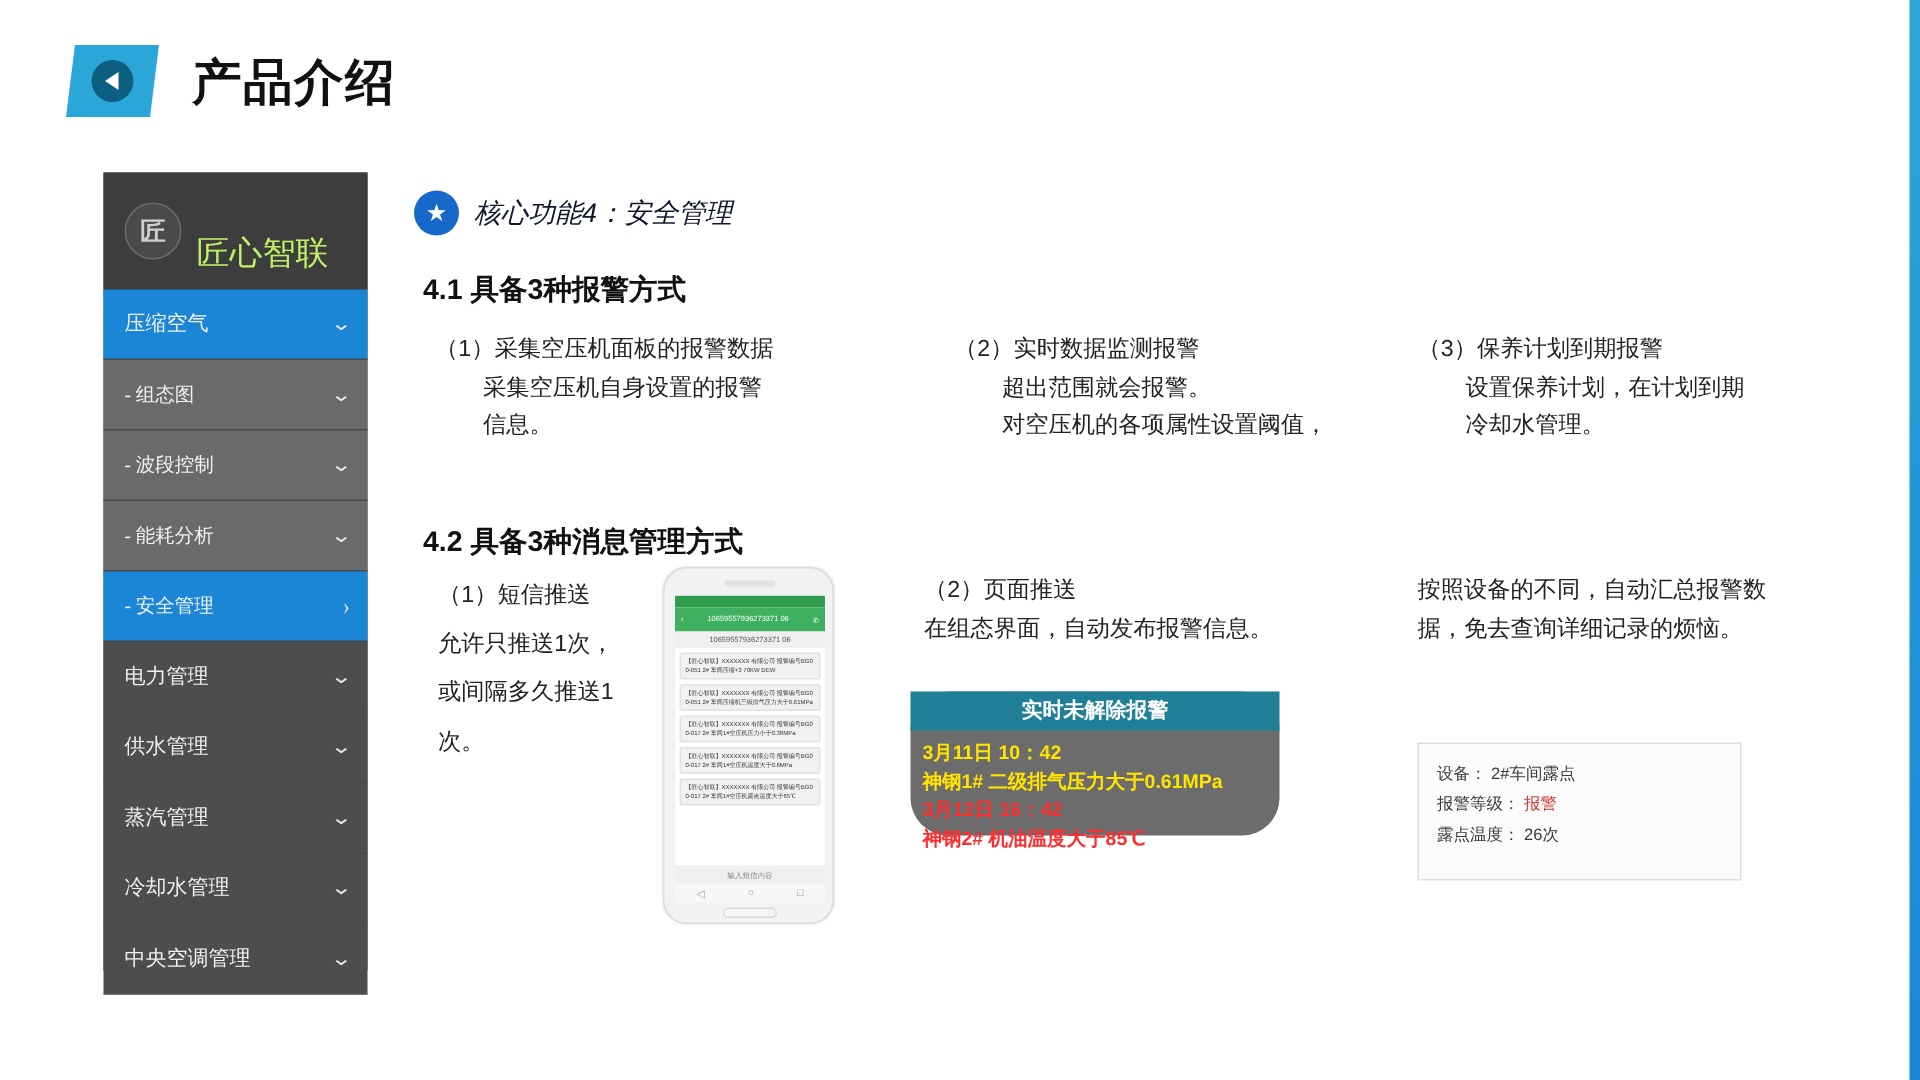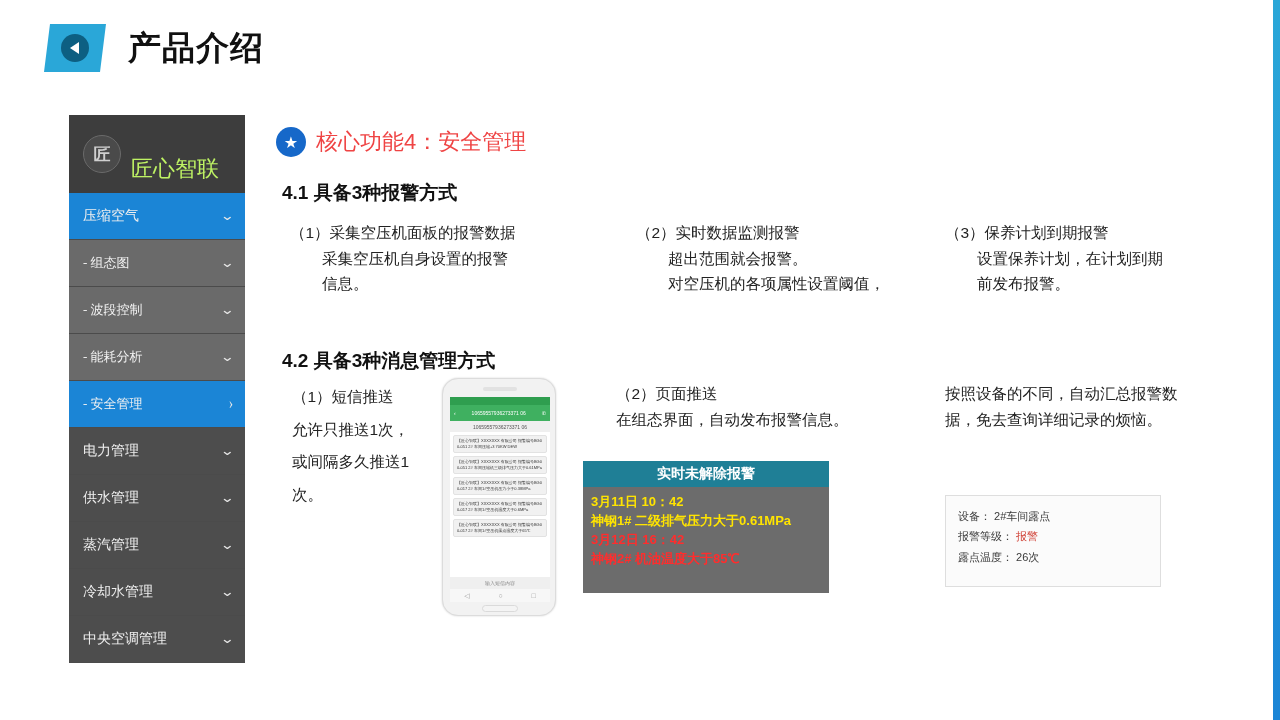--- a/index.html
+++ b/index.html
@@ -5,21 +5,21 @@
   * { box-sizing: border-box; margin: 0; padding: 0; }
   html, body {
     width: 1280px; height: 720px;
     background: #ffffff;
     font-family: "Liberation Sans", sans-serif;
     overflow: hidden;
   }
   .slide { position: relative; width: 1280px; height: 720px; background: #fff; }
 
   
-  .header { position: absolute; left: 0; top: 18px; height: 60px; display: flex; align-items: center; }
+  .header { position: absolute; left: 0; top: 18px; height: 60px; display: flex; align-items: flex-end; }
   .hdr-badge {
     position: relative; width: 62px; height: 48px; margin-left: 44px;
     background: #2aa7d8;
     clip-path: polygon(6px 0, 62px 0, 56px 48px, 0 48px);
     display: flex; align-items: center; justify-content: center;
   }
   .hdr-badge .circle {
     width: 28px; height: 28px; border-radius: 50%;
     background: #0d5f82; display: flex; align-items: center; justify-content: center;
   }
@@ -66,21 +66,21 @@
   .chev { color: #e8e8e8; font-size: 13px; transform: scaleX(1.35); }
   .chev.right { transform: scaleY(1.25); }
 
   
   .core-row { position: absolute; left: 276px; top: 127px; display: flex; align-items: center; gap: 10px; }
   .core-badge {
     width: 30px; height: 30px; border-radius: 50%;
     background: #1668c9; color: #fff; font-size: 16px;
     display: flex; align-items: center; justify-content: center;
   }
-  .core-text { font-size: 22px; color: #ef4444; }
+  .core-text { font-size: 18px; color: #0f172a; font-style: italic; }
 
   .h-sec {
     position: absolute; font-size: 19px; font-weight: bold; color: #111;
   }
   #sec41 { left: 282px; top: 180px; }
   #sec42 { left: 282px; top: 348px; }
 
   .col { position: absolute; font-size: 15.5px; color: #222; line-height: 1.65; }
   .col .t1 { white-space: nowrap; }
   .col .ind { padding-left: 32px; }
@@ -129,22 +129,23 @@
              background: #efefef; color: #888; font-size: 5px;
              display: flex; align-items: center; justify-content: center; }
   .ph-nav { position: absolute; left: 7px; top: 210px; width: 100px; height: 13px;
             background: #f7f7f7; display: flex; align-items: center;
             justify-content: space-around; color: #9a9a9a; font-size: 7px; }
   .ph-home { position: absolute; left: 39px; top: 226px; width: 36px; height: 7px;
              border: 1px solid #dadada; border-radius: 4px; background: #f4f4f4; }
 
   
   .alarm {
-    position: absolute; left: 583px; top: 461px; width: 246px; height: 132px;
+    position: absolute; left: 607px; top: 461px; width: 246px; height: 96px;
     background: #6c6c6c;
+    border-radius: 25px;
   }
   .alarm-hd {
     height: 26px; background: #1f7f96; color: #fff;
     font-size: 14px; font-weight: bold;
     display: flex; align-items: center; justify-content: center;
   }
   .alarm-body { padding: 6px 4px 0 8px; }
   .al-line { font-size: 13px; font-weight: bold; line-height: 1.45; }
   .al-y { color: #ffe400; }
   .al-r { color: #ff2d2d; }
@@ -236,21 +237,21 @@
     <div class="ind">信息。</div>
   </div>
   <div class="col" id="c12">
     <div class="t1">（2）实时数据监测报警</div>
     <div class="ind">超出范围就会报警。</div>
     <div class="ind">对空压机的各项属性设置阈值，</div>
   </div>
   <div class="col" id="c13">
     <div class="t1">（3）保养计划到期报警</div>
     <div class="ind">设置保养计划，在计划到期</div>
-    <div class="ind">前发布报警。</div>
+    <div class="ind">冷却水管理。</div>
   </div>
 
   <div class="h-sec" id="sec42">4.2 具备3种消息管理方式</div>
 
   <div class="col" id="c21">
     <div class="t1">（1）短信推送</div>
     <div>允许只推送1次，</div>
     <div>或间隔多久推送1</div>
     <div>次。</div>
   </div>

